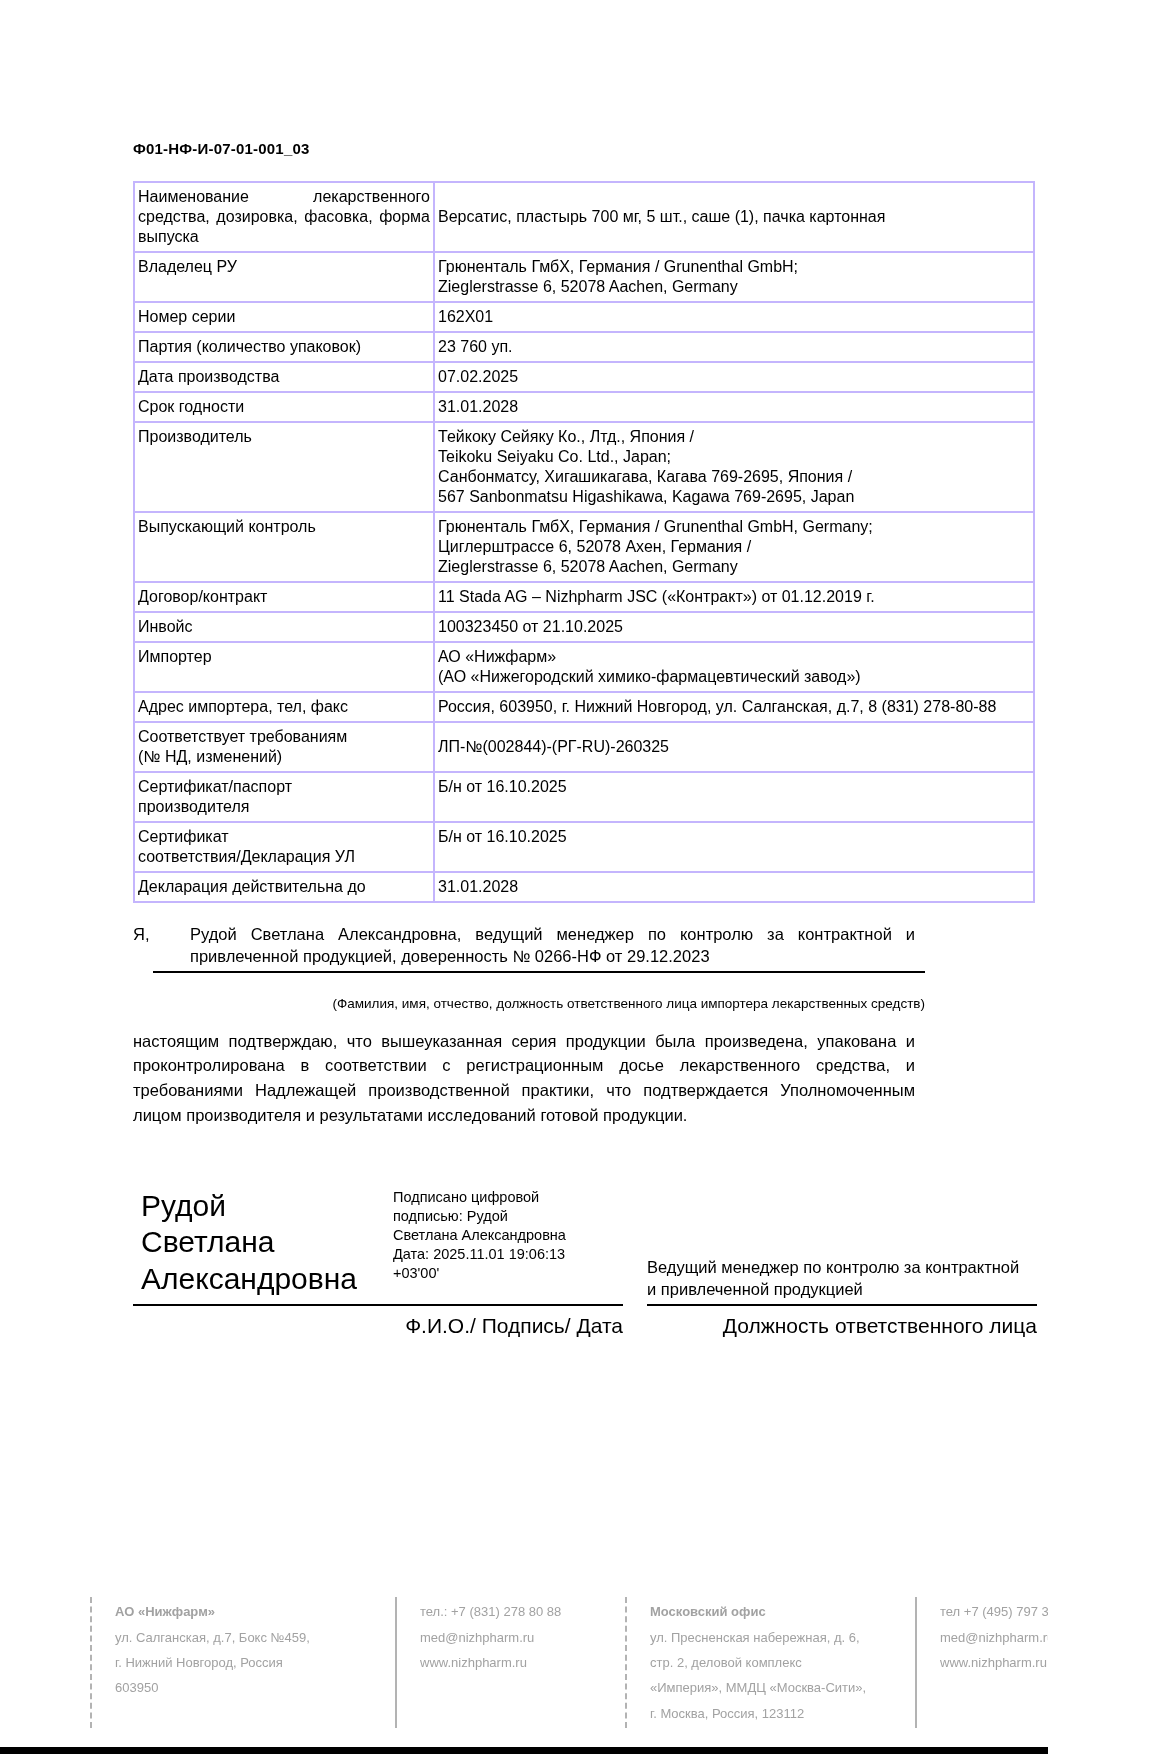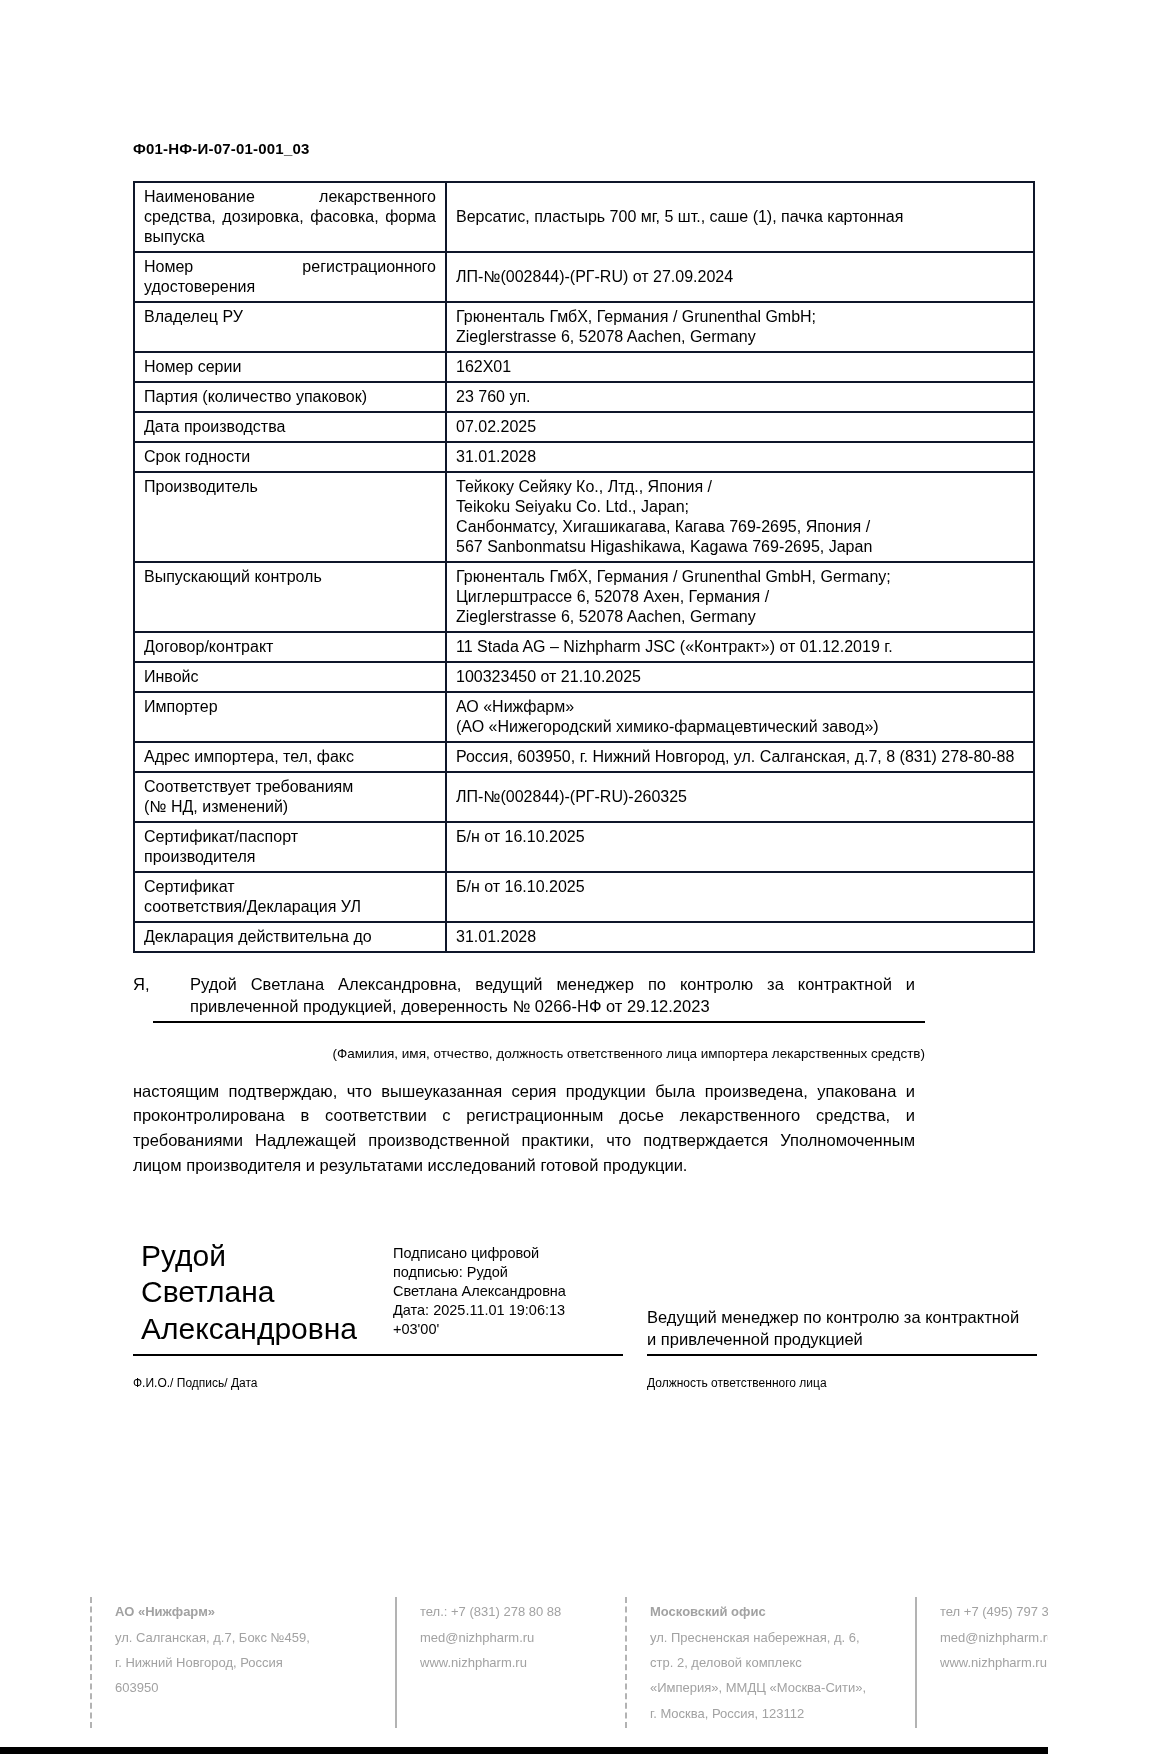--- a/index.html
+++ b/index.html
@@ -5,40 +5,40 @@
   html,body{margin:0;padding:0;background:#ffffff;}
   .page{
     position:relative;width:1048px;height:1754px;background:#ffffff;
     font-family:"Liberation Sans",sans-serif;color:#000;overflow:hidden;
   }
   .content{padding:140px 133px 0 133px;}
   .doc-code{font-weight:bold;font-size:15px;letter-spacing:.2px;margin-bottom:22px;}
   .title{text-align:center;font-weight:bold;font-size:17.5px;line-height:1.5;}
   .title .u{text-decoration:underline;}
   table.decl{border-collapse:collapse;width:902px;margin-top:24px;table-layout:fixed;}
-  table.decl td{border:2px solid #0f172a;font-size:16px;line-height:1.25;padding:4px 9px;word-wrap:break-word;}
+  table.decl td{border:2px solid #c4b5fd;font-size:16px;line-height:1.25;padding:4px 3px;word-wrap:break-word;}
   td.c-label{width:292px;vertical-align:top;}
   td.c-value{vertical-align:middle;}
   td.vtop{vertical-align:top;}
   .just{text-align:justify;}
   
   .decl-line1{display:flex;font-size:16.5px;line-height:1.35;margin-top:20px;}
   .decl-line1 .pfx{width:57px;flex:0 0 auto;}
   .decl-line1 .rest{flex:1;text-align:justify;text-align-last:justify;}
   .decl-line2{margin-left:20px;padding-left:37px;width:735px;border-bottom:2px solid #000000;
     font-size:16.5px;line-height:1.35;padding-bottom:3px;}
   .decl-caption{margin-left:20px;width:772px;text-align:right;font-size:13.5px;margin-top:23px;color:#000;}
   .body-par{margin:18px 0 0 0;font-size:16.5px;line-height:1.5;text-align:justify;}
   
   .sig-wrap{display:flex;margin-top:60px;align-items:flex-end;}
   .sig-left{width:490px;flex:0 0 auto;}
-  .sig-left-inner{display:flex;align-items:center;border-bottom:2px solid #000;padding:0 0 6px 8px;}
+  .sig-left-inner{display:flex;align-items:flex-start;border-bottom:2px solid #000;padding:0 0 6px 8px;}
   .sig-name{font-size:30px;line-height:1.23;width:252px;flex:0 0 auto;}
   .sig-stamp{font-size:14.5px;line-height:1.32;width:218px;padding-bottom:3px;}
-  .sig-caption{text-align:left;font-size:12px;margin-top:20px;}
+  .sig-caption{text-align:right;font-size:21px;margin-top:8px;}
   .sig-right{width:390px;margin-left:24px;flex:0 0 auto;}
   .sig-right-inner{border-bottom:2px solid #000;font-size:16.5px;line-height:1.3;padding-bottom:4px;}
   
   .footer{position:absolute;left:90px;bottom:26px;display:flex;color:#a2a2a2;font-size:13px;line-height:1.95;}
   .fcol{box-sizing:border-box;padding:2px 10px 2px 23px;}
   .fcol .ft{font-weight:bold;}
   .fcol1{width:305px;border-left:2px dashed #b3b3b3;}
   .fcol2{width:230px;border-left:2px solid #b3b3b3;}
   .fcol3{width:290px;border-left:2px dashed #b3b3b3;}
   .fcol4{width:170px;border-left:2px solid #b3b3b3;}
@@ -53,28 +53,20 @@
 
 
     <table class="decl">
       <tbody>
           <tr>
             <td class="c-label just">
               <div>Наименование лекарственного средства, дозировка, фасовка, форма выпуска</div>
             </td>
             <td class="c-value">
               <div>Версатис, пластырь 700 мг, 5 шт., саше (1), пачка картонная</div>
-            </td>
-          </tr>
-          <tr>
-            <td class="c-label just">
-              <div>Номер регистрационного удостоверения</div>
-            </td>
-            <td class="c-value">
-              <div>ЛП-№(002844)-(РГ-RU) от 27.09.2024</div>
             </td>
           </tr>
           <tr>
             <td class="c-label">
               <div>Владелец РУ</div>
             </td>
             <td class="c-value">
               <div>Грюненталь ГмбХ, Германия / Grunenthal GmbH;</div>
               <div>Zieglerstrasse 6, 52078 Aachen, Germany</div>
             </td>

